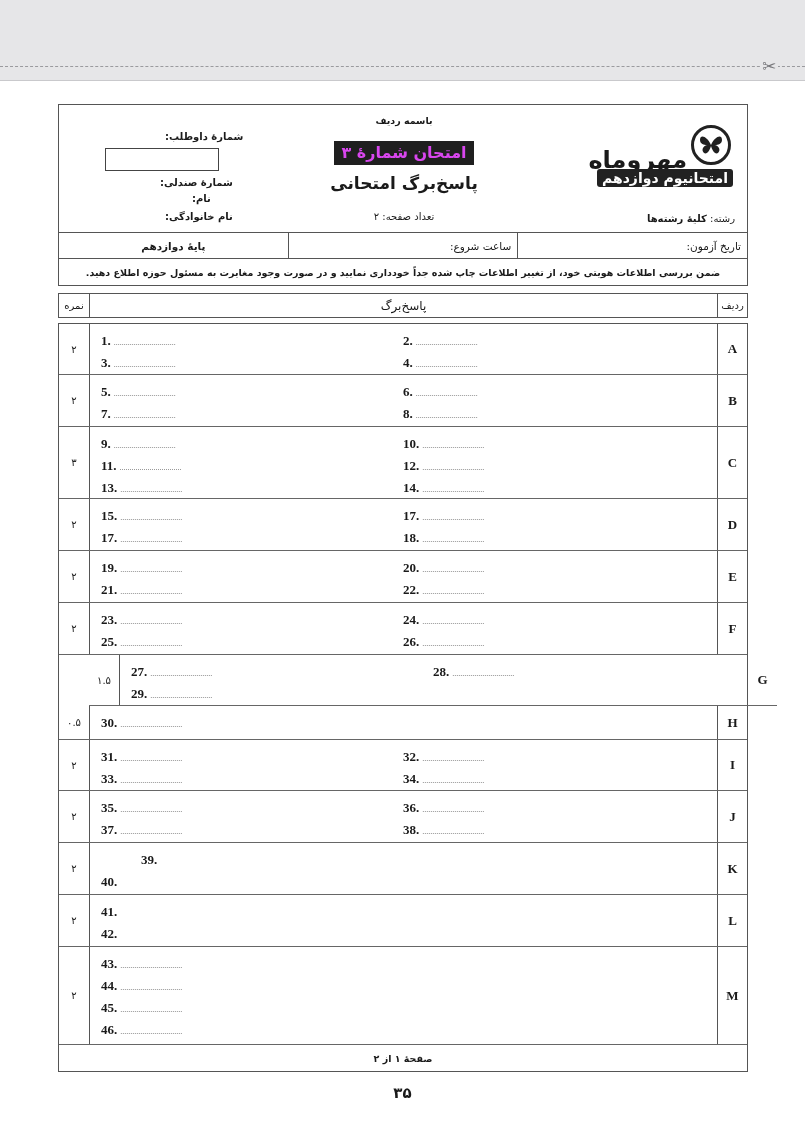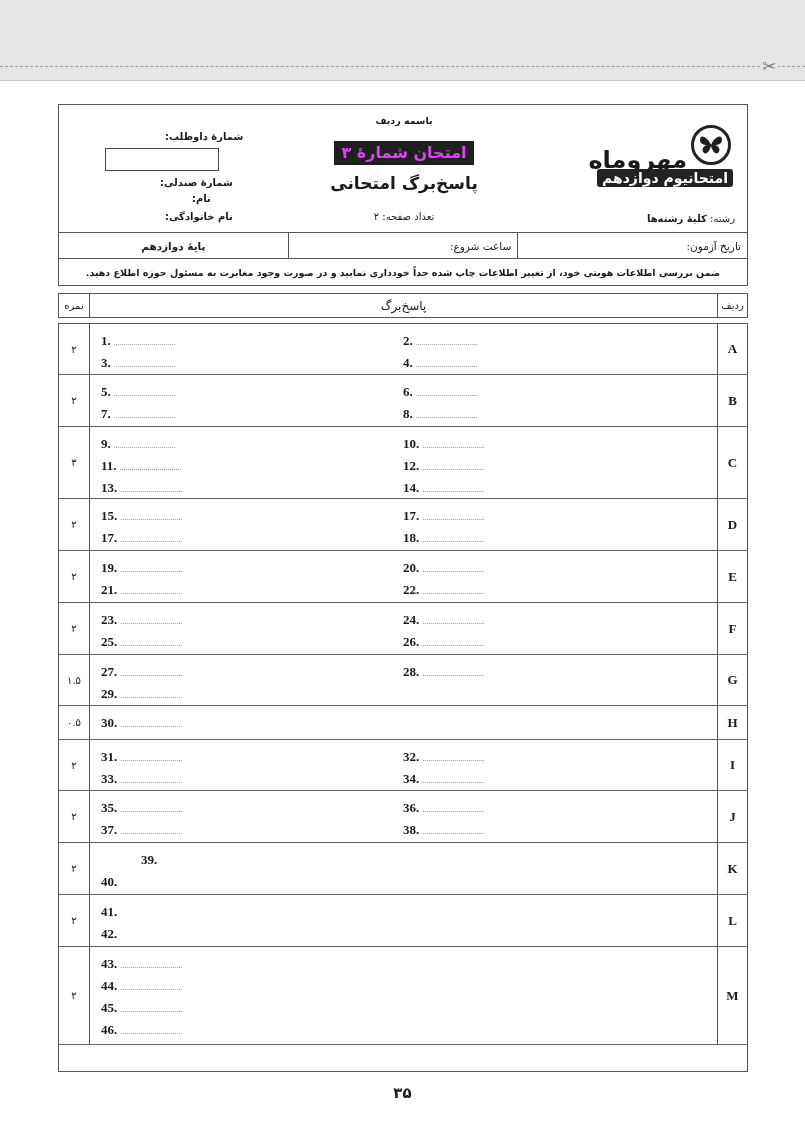--- a/index.html
+++ b/index.html
@@ -99,20 +99,21 @@
 
 <div class="box notice">ضمن بررسی اطلاعات هویتی خود، از تغییر اطلاعات چاپ شده جداً خودداری نمایید و در صورت وجود مغایرت به مسئول حوزه اطلاع دهید.</div>
 
 <div class="box thead">
   <div class="col-score">نمره</div>
   <div class="col-main">پاسخ‌برگ</div>
   <div class="col-letter">ردیف</div>
 </div>
 
 <div class="box tbody" id="tbody">
+  <div class="footer-row">صفحهٔ ۱ از ۲</div>
 <div class="qrow" style="top: 0px; height: 51px;">
       <div class="col-score">۲</div>
       <div class="col-letter">A</div>
       <div class="item" style="left: 42px; top: 10px;"><span>1.</span><span class="dots">...............................</span></div>
       <div class="item" style="left: 344px; top: 10px;"><span>2.</span><span class="dots">...............................</span></div>
       <div class="item" style="left: 42px; top: 32px;"><span>3.</span><span class="dots">...............................</span></div>
       <div class="item" style="left: 344px; top: 32px;"><span>4.</span><span class="dots">...............................</span></div>
     </div>
     <div class="qrow" style="top: 51px; height: 52px;">
       <div class="col-score">۲</div>
@@ -149,21 +150,21 @@
       <div class="item" style="left: 344px; top: 32px;"><span>22.</span><span class="dots">...............................</span></div>
     </div>
     <div class="qrow" style="top: 279px; height: 52px;">
       <div class="col-score">۲</div>
       <div class="col-letter">F</div>
       <div class="item" style="left: 42px; top: 10px;"><span>23.</span><span class="dots">...............................</span></div>
       <div class="item" style="left: 344px; top: 10px;"><span>24.</span><span class="dots">...............................</span></div>
       <div class="item" style="left: 42px; top: 32px;"><span>25.</span><span class="dots">...............................</span></div>
       <div class="item" style="left: 344px; top: 32px;"><span>26.</span><span class="dots">...............................</span></div>
     </div>
-    <div class="qrow" style="top: 331px; height: 51px;">
+    <div class="qrow" style="top: 331px; height: 51px; margin-left: 30px;">
       <div class="col-score">۱.۵</div>
       <div class="col-letter">G</div>
       <div class="item" style="left: 42px; top: 10px;"><span>27.</span><span class="dots">...............................</span></div>
       <div class="item" style="left: 344px; top: 10px;"><span>28.</span><span class="dots">...............................</span></div>
       <div class="item" style="left: 42px; top: 32px;"><span>29.</span><span class="dots">...............................</span></div>
     </div>
     <div class="qrow" style="top: 382px; height: 34px;">
       <div class="col-score">۰.۵</div>
       <div class="col-letter">H</div>
       <div class="item" style="left: 42px; top: 10px;"><span>30.</span><span class="dots">...............................</span></div>

